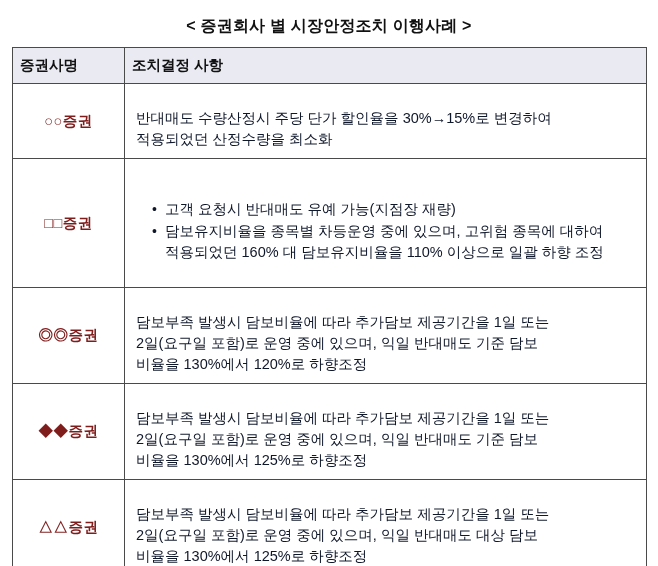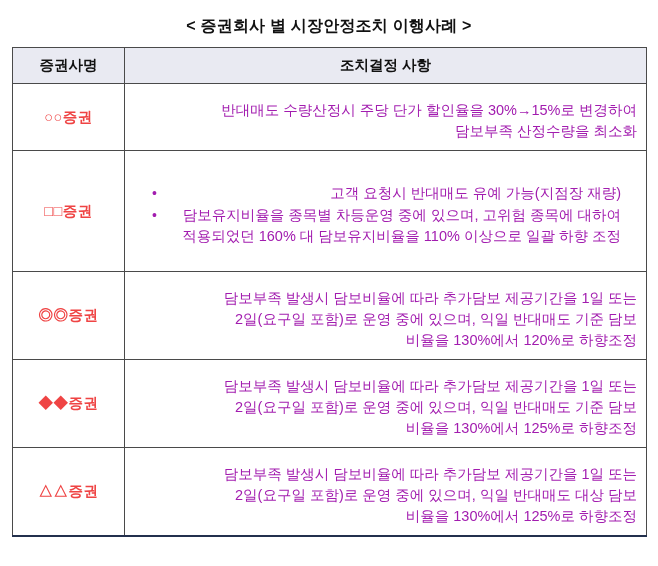--- a/index.html
+++ b/index.html
@@ -39,40 +39,40 @@
   table.main col.c2 { width: 522px; }
 
   table.main th, table.main td {
     border: 1px solid #4a4a4a;
     vertical-align: middle;
     font-size: 14.5px;
     line-height: 1.45;
   }
   thead th {
     background: #e9eaf2;
-    text-align: center;
+    text-align: left;
     font-weight: bold;
-    padding: 7px 16px;
+    padding: 7px 7px;
     border-top: 2px solid #23304d;
     border-bottom: 1px solid #4a4a4a;
     color: #111111;
     font-size: 15px;
   }
   tbody td.firm {
     text-align: center;
     font-weight: bold;
     padding: 8px 2px;
     letter-spacing: 0.5px;
-    color: #ef4444;
+    color: #7f1d1d;
     white-space: nowrap;
   }
   tbody td.detail {
-    text-align: right;
-    padding: 16px 9px 8px 11px;
-    color: #a21caf;
+    text-align: left;
+    padding: 24px 9px 8px 11px;
+    color: #0f172a;
   }
   tbody tr:last-child td {
     border-bottom: 2px solid #23304d;
   }
   .bullet-list {
     margin: 16px;
     padding: 0;
     list-style: none;
   }
   .bullet-list li {
@@ -106,21 +106,21 @@
         <th>증권사명</th>
         <th>조치결정 사항</th>
       </tr>
     </thead>
     <tbody>
 
       <tr>
         <td class="firm">○○증권</td>
         <td class="detail">
           <div>반대매도 수량산정시 주당 단가 할인율을 30%→15%로 변경하여</div>
-          <div>담보부족 산정수량을 최소화</div>
+          <div>적용되었던 산정수량을 최소화</div>
         </td>
       </tr>
 
 
 
 
       <tr>
         <td class="firm">□□증권</td>
         <td class="detail">
           <ul class="bullet-list">

